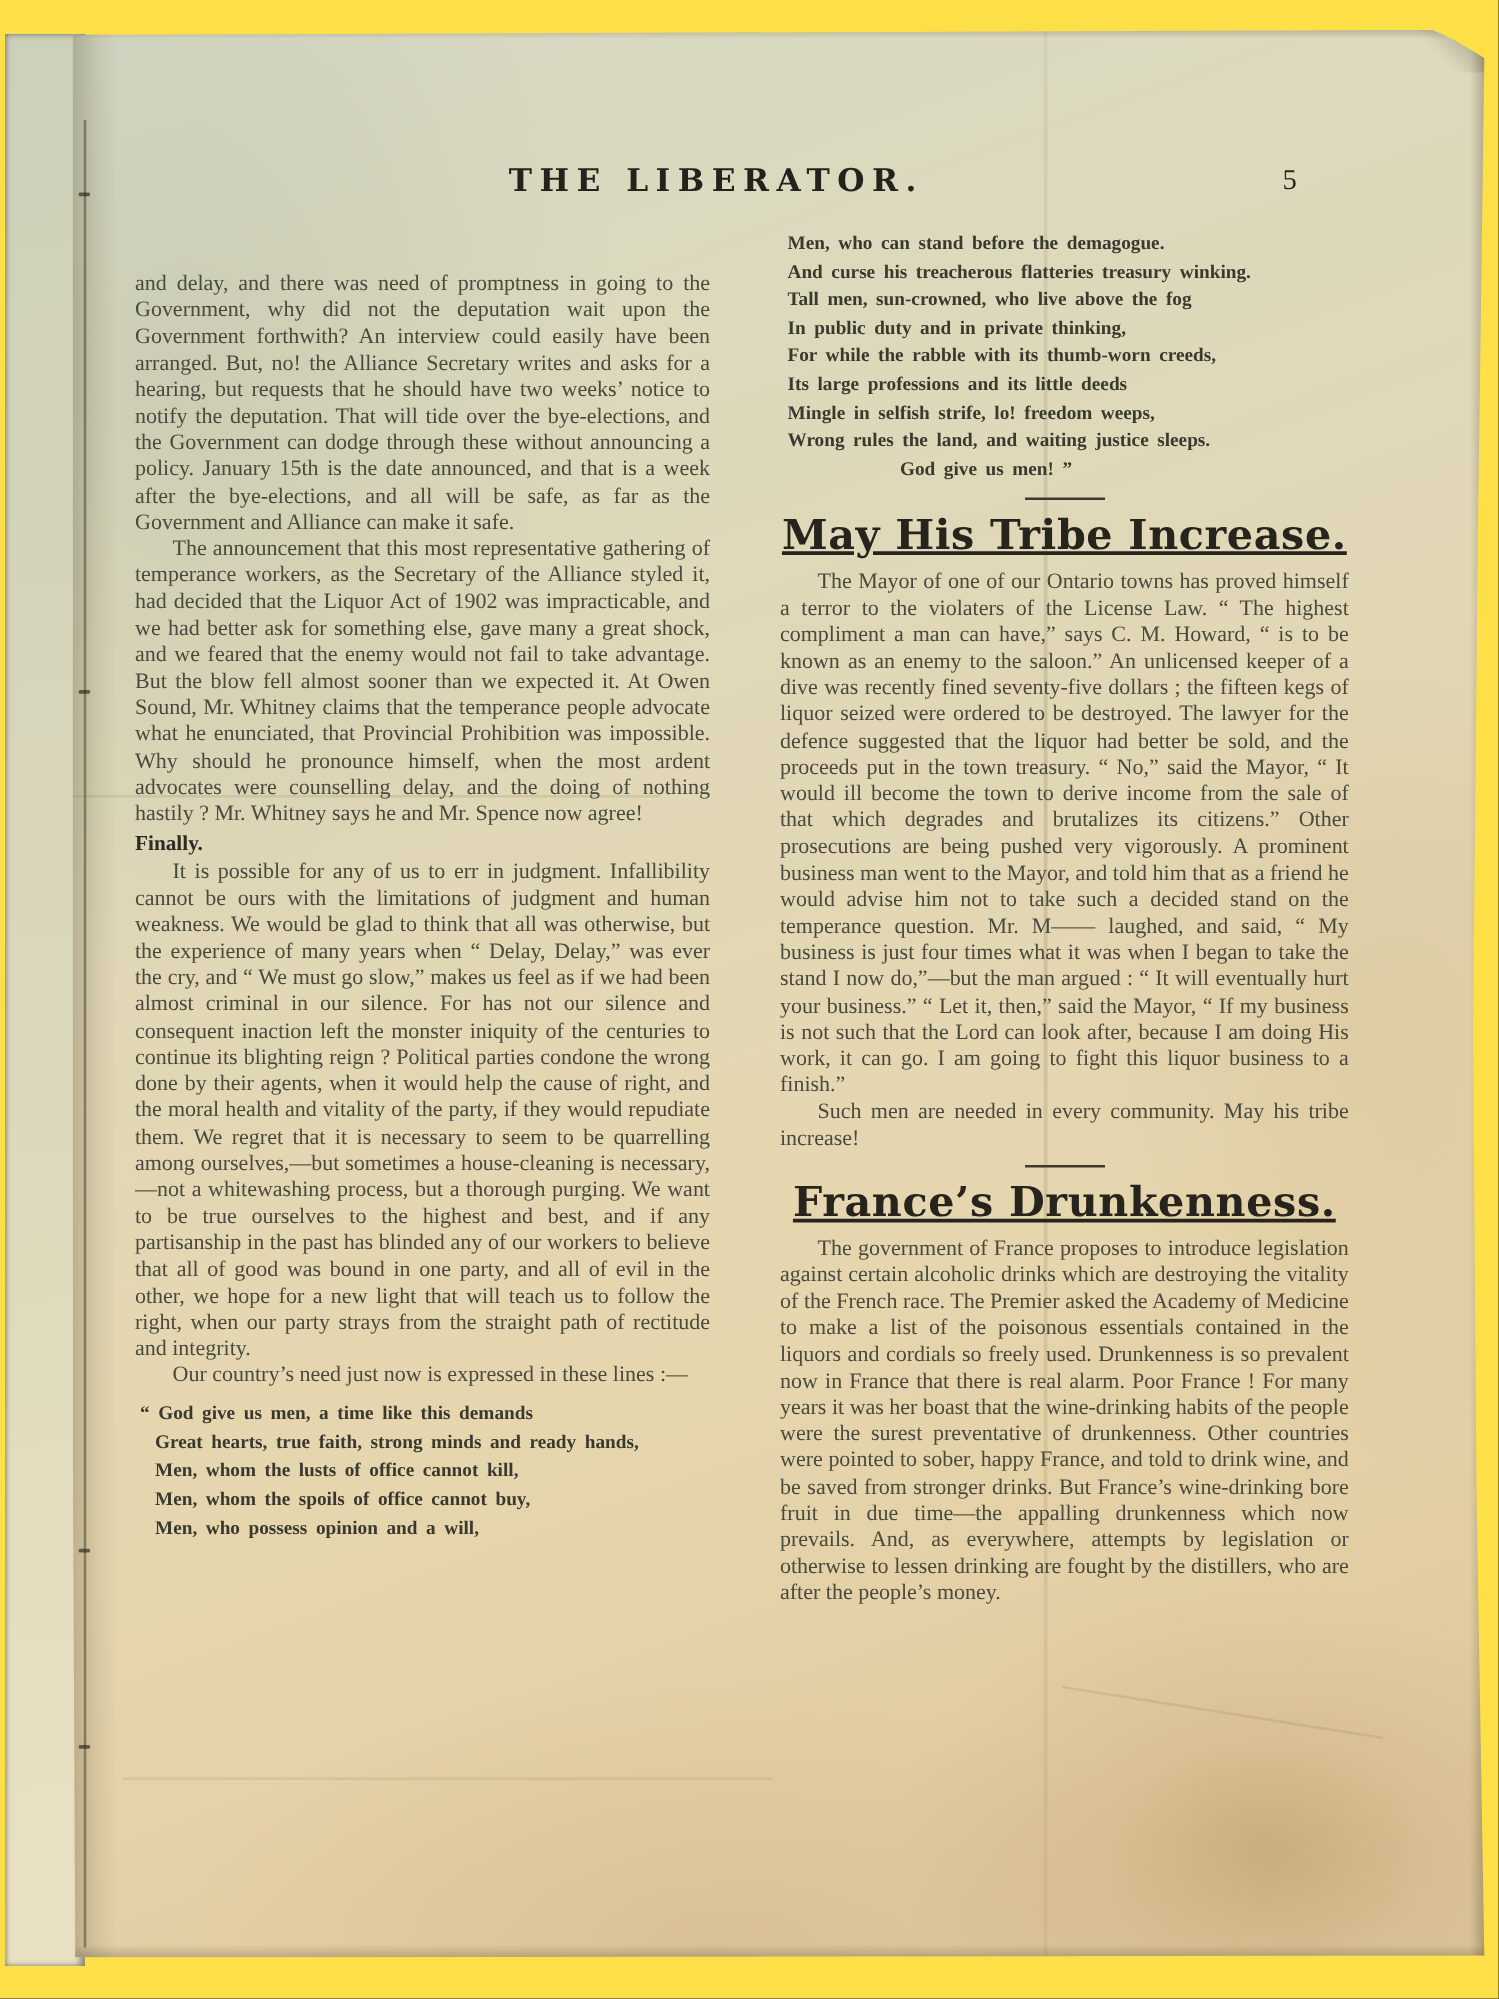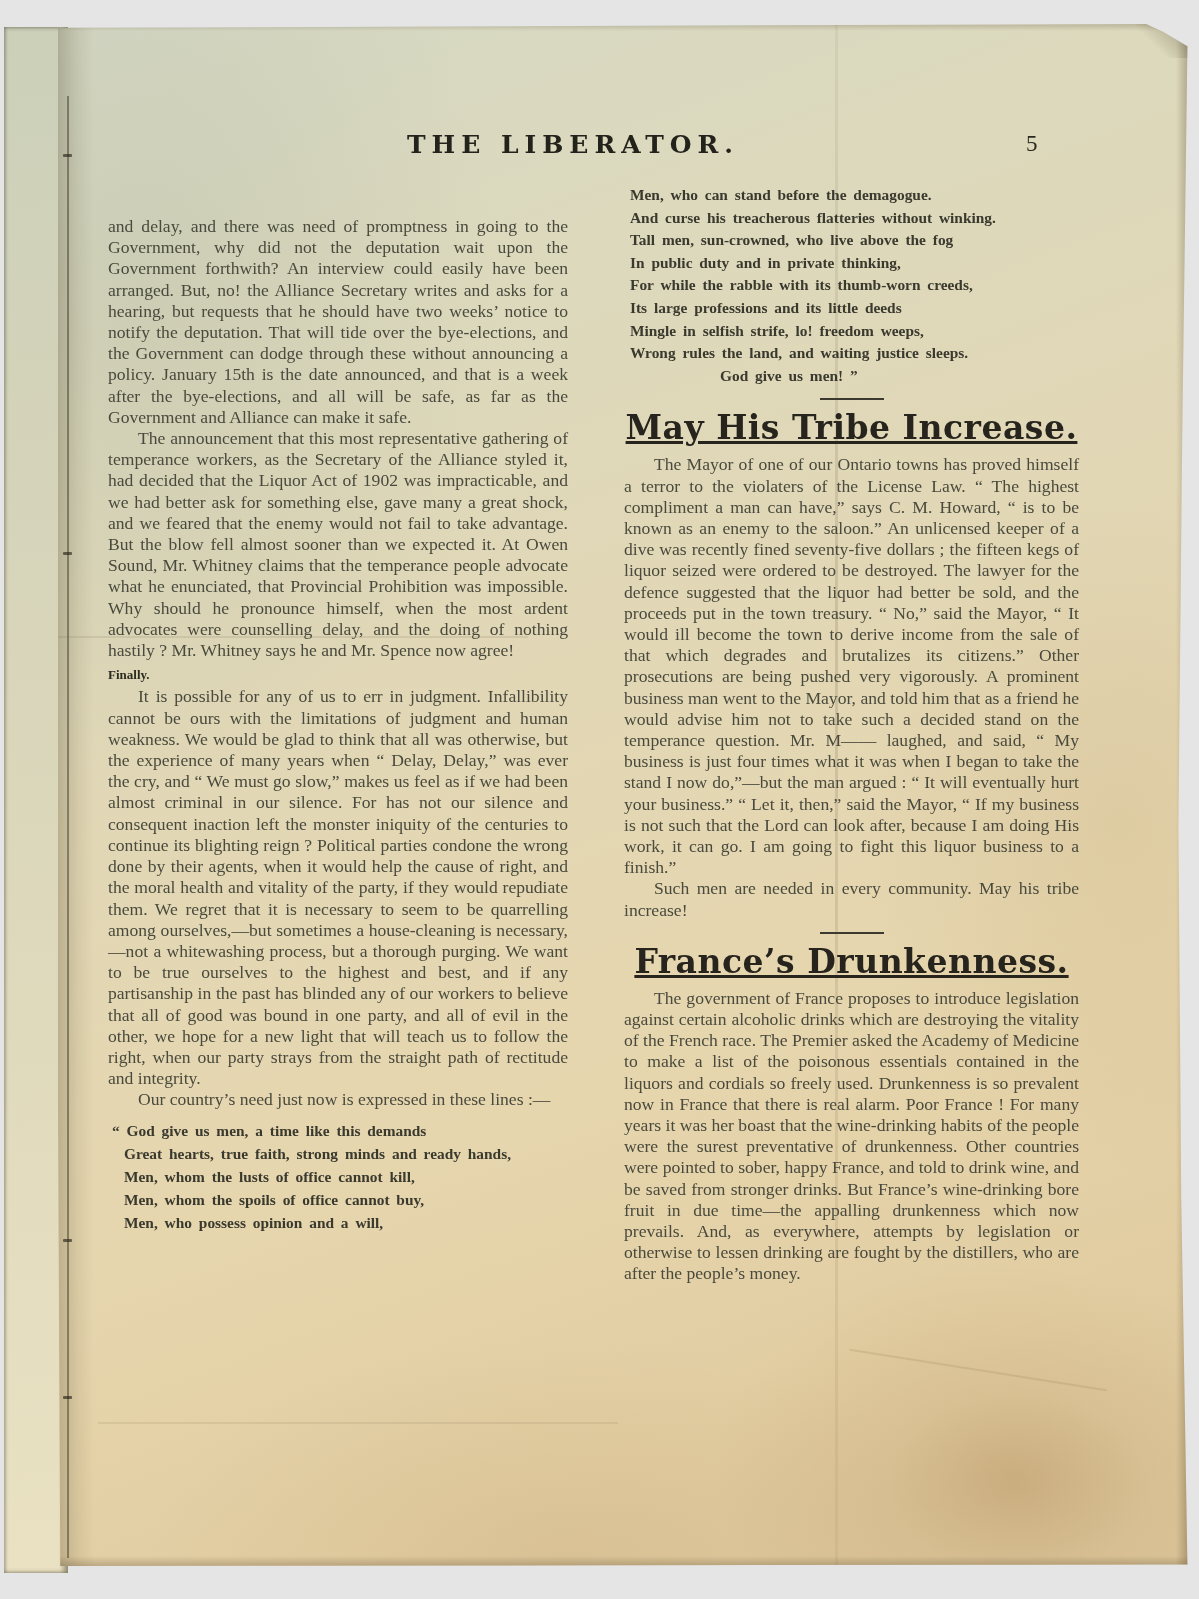--- a/index.html
+++ b/index.html
@@ -1,16 +1,16 @@
 <!DOCTYPE html>
 <html><head>
 <meta charset="utf-8">
 <style>
   html,body{margin:0;padding:0;background:#070705;}
-  .scan{position:relative;width:1199px;height:1599px;background:#e5e5e5;overflow:hidden;
+  .scan{position:relative;width:1199px;height:1599px;background:#fde047;overflow:hidden;
         font-family:"Liberation Serif","DejaVu Serif",serif;}
   .under-page{position:absolute;left:4px;top:27px;width:64px;height:1546px;z-index:1;
         background:linear-gradient(175deg,#ccd0b9 0%,#d8d5ba 40%,#e3dcbe 75%,#e9e1c2 100%);
         box-shadow:inset -4px 0 5px rgba(60,55,35,.5), inset 2px 0 3px rgba(0,0,0,.25);}
   .page{position:absolute;left:58px;top:24px;width:1130px;height:1542px;z-index:2;
         background:
           radial-gradient(420px 300px at 84% 94%, rgba(176,138,86,.28), transparent 70%),
           radial-gradient(500px 700px at 8% 18%, rgba(148,158,140,.20), transparent 70%),
           radial-gradient(380px 500px at 94% 52%, rgba(172,136,84,.14), transparent 70%),
           radial-gradient(600px 300px at 45% 99%, rgba(180,146,96,.18), transparent 70%),
@@ -39,21 +39,21 @@
   .masthead-row{position:absolute;left:50px;top:106px;width:930px;text-align:center;}
   .masthead{display:inline-block;font-family:"DejaVu Serif","Liberation Serif",serif;font-weight:bold;
         font-size:25px;letter-spacing:6px;color:#23221b;}
   .page-num{position:absolute;left:968px;top:107px;font-size:23px;color:#2a2920;}
 
   .col{position:absolute;color:#494a3d;font-size:17.6px;line-height:21.2px;text-align:justify;}
   .col-left{left:50px;top:156px;width:460px;}
   .col-right{left:542px;top:160px;width:455px;margin-left:24px;}
   .col p{margin:0;text-indent:30px;}
   .col p.no-indent{text-indent:0;margin-top:36px;}
-  .run-head{margin:3px 0 1px;font-size:13px;font-weight:bold;color:#2c2b22;text-align:left;}
+  .run-head{margin:3px 0 1px;font-size:17px;font-weight:bold;color:#2c2b22;text-align:left;}
   .poem{margin-top:8px;padding-left:16px;font-size:15.4px;line-height:23px;font-weight:600;
         color:#3a392e;word-spacing:3px;text-align:left;}
   .poem-right{margin-top:0;padding-left:6px;line-height:22.6px;}
   .poem-line{white-space:nowrap;}
   .poem-line.hang{text-indent:-12px;}
   .poem-line.closing{padding-left:90px;}
   .rule{width:64px;height:2px;background:#3c3a2e;margin:11px auto 9px;}
   .article-title{margin:0 0 7px;font-family:"DejaVu Serif","Liberation Serif",serif;font-weight:bold;
         font-size:33px;line-height:38px;color:#26241c;text-align:center;letter-spacing:.5px;text-decoration:underline;}
 </style>
@@ -95,21 +95,21 @@
         <div class="poem-line">Great hearts, true faith, strong minds and ready hands,</div>
         <div class="poem-line">Men, whom the lusts of office cannot kill,</div>
         <div class="poem-line">Men, whom the spoils of office cannot buy,</div>
         <div class="poem-line">Men, who possess opinion and a will,</div>
       </div>
     </section>
 
     <section class="col col-right">
       <div class="poem poem-right">
         <div class="poem-line">Men, who can stand before the demagogue.</div>
-        <div class="poem-line">And curse his treacherous flatteries without winking.</div>
+        <div class="poem-line">And curse his treacherous flatteries treasury winking.</div>
         <div class="poem-line">Tall men, sun-crowned, who live above the fog</div>
         <div class="poem-line">In public duty and in private thinking,</div>
         <div class="poem-line">For while the rabble with its thumb-worn creeds,</div>
         <div class="poem-line">Its large professions and its little deeds</div>
         <div class="poem-line">Mingle in selfish strife, lo! freedom weeps,</div>
         <div class="poem-line">Wrong rules the land, and waiting justice sleeps.</div>
         <div class="poem-line closing">God give us men! ”</div>
       </div>
       <div class="rule"></div>
       <h2 class="article-title">May His Tribe Increase.</h2>

